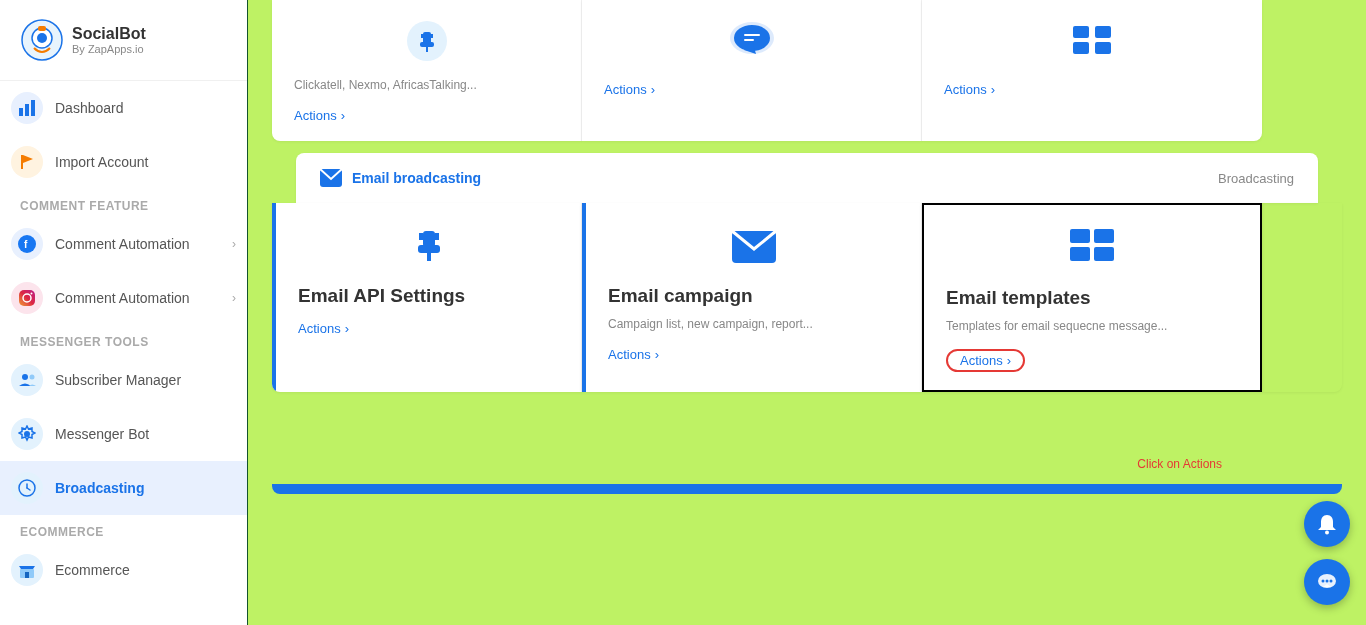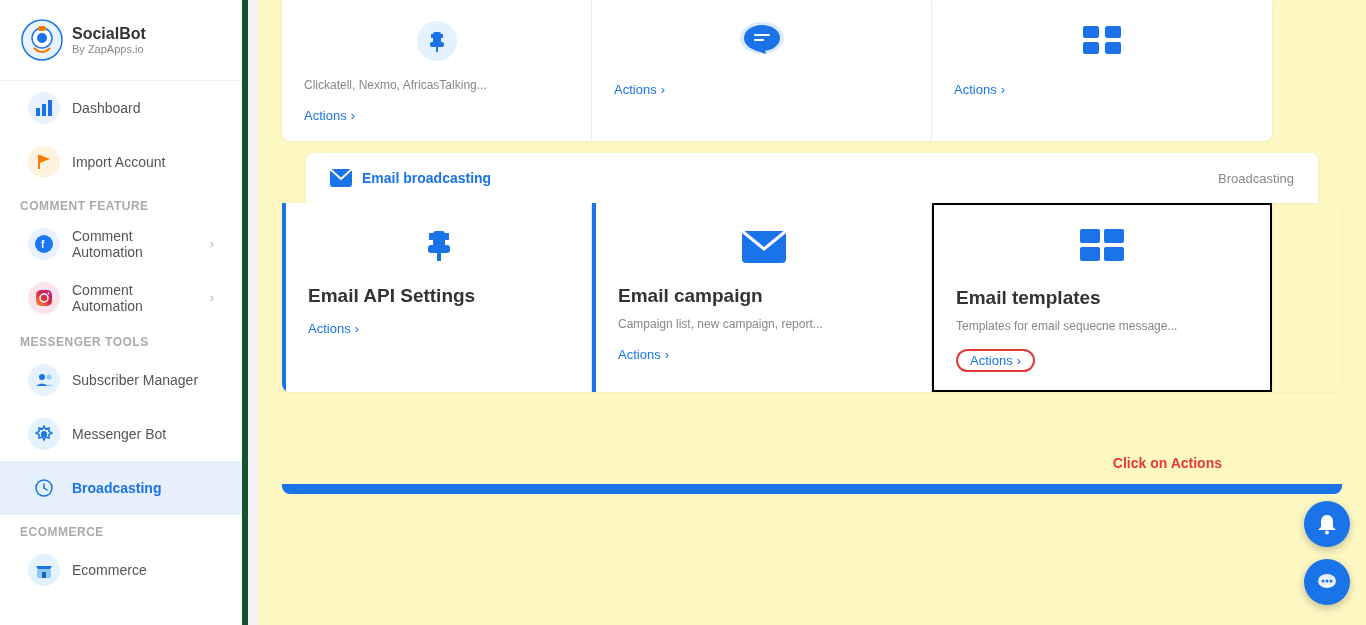--- a/index.html
+++ b/index.html
@@ -4,21 +4,21 @@
   <style>
     * { box-sizing: border-box; margin: 0; padding: 0; }
     body { font-family: 'Segoe UI', Arial, sans-serif; background: #f0f2f5; display: flex; height: 625px; overflow: hidden; }
 
     
     .sidebar {
       width: 248px;
       min-width: 248px;
       background: #fff;
       height: 625px;
-      border-right: 6px solid #14532d;
+      border-right: 1px solid #14532d;
       overflow-y: auto;
       display: flex;
       flex-direction: column;
     }
     .sidebar-logo {
       padding: 18px 20px;
       display: flex;
       align-items: center;
       gap: 8px;
       border-bottom: 1px solid #f0f0f0;
@@ -28,21 +28,21 @@
       height: 44px;
     }
     .logo-text { display: flex; flex-direction: column; line-height: 1.2; }
     .logo-name { font-size: 16px; font-weight: 700; color: #333; }
     .logo-sub { font-size: 11px; color: #888; }
 
     .sidebar-item {
       display: flex;
       align-items: center;
       gap: 12px;
-      padding: 11px 28px;
+      padding: 11px 11px;
       cursor: pointer;
       color: #555;
       font-size: 14px;
       transition: background 0.15s;
     }
     .sidebar-item.active { background: #e8f0fe; color: #1a73e8; font-weight: 600; }
     .sidebar-item .icon-circle {
       width: 32px; height: 32px; border-radius: 50%;
       display: flex; align-items: center; justify-content: center;
       font-size: 16px; flex-shrink: 0;
@@ -55,22 +55,21 @@
       letter-spacing: 0.5px;
       text-transform: uppercase;
     }
     .sidebar-item .chevron { margin-left: auto; font-size: 12px; color: #aaa; }
 
     
     .main {
       flex: 1;
       overflow-y: auto;
       padding: 0;
-      background: #fef9c3;
-      margin-left: 10px;
+      background: #bef264;
     }
 
     .card {
       background: #fff;
       border-radius: 8px;
       box-shadow: 0 1px 4px rgba(0,0,0,0.08);
       padding: 20px 22px 18px;
       min-width: 200px;
       flex: 1;
       display: flex;
@@ -366,21 +365,21 @@
           <div class="card-action" style="border: 2px solid #e53935; border-radius: 20px; padding: 2px 12px; display:inline-flex; width:auto;">
             <span>Actions</span>
             <span>›</span>
           </div>
         </div>
 
       </div>
     </div>
 
     <div style="text-align:right; padding-right: 120px; margin-top: 62px;">
-      <span style="color:#e53935; font-weight:700; font-size:14px;">Click on Actions</span>
+      <span style="color:#e53935; font-weight:400; font-size:12px;">Click on Actions</span>
     </div>
   </div>
 
   <div style="margin: 12px 24px 0;">
 
     <div style="height:10px; background: #1a73e8; border-radius: 0 0 8px 8px;"></div>
   </div>
 
 </main>
 

